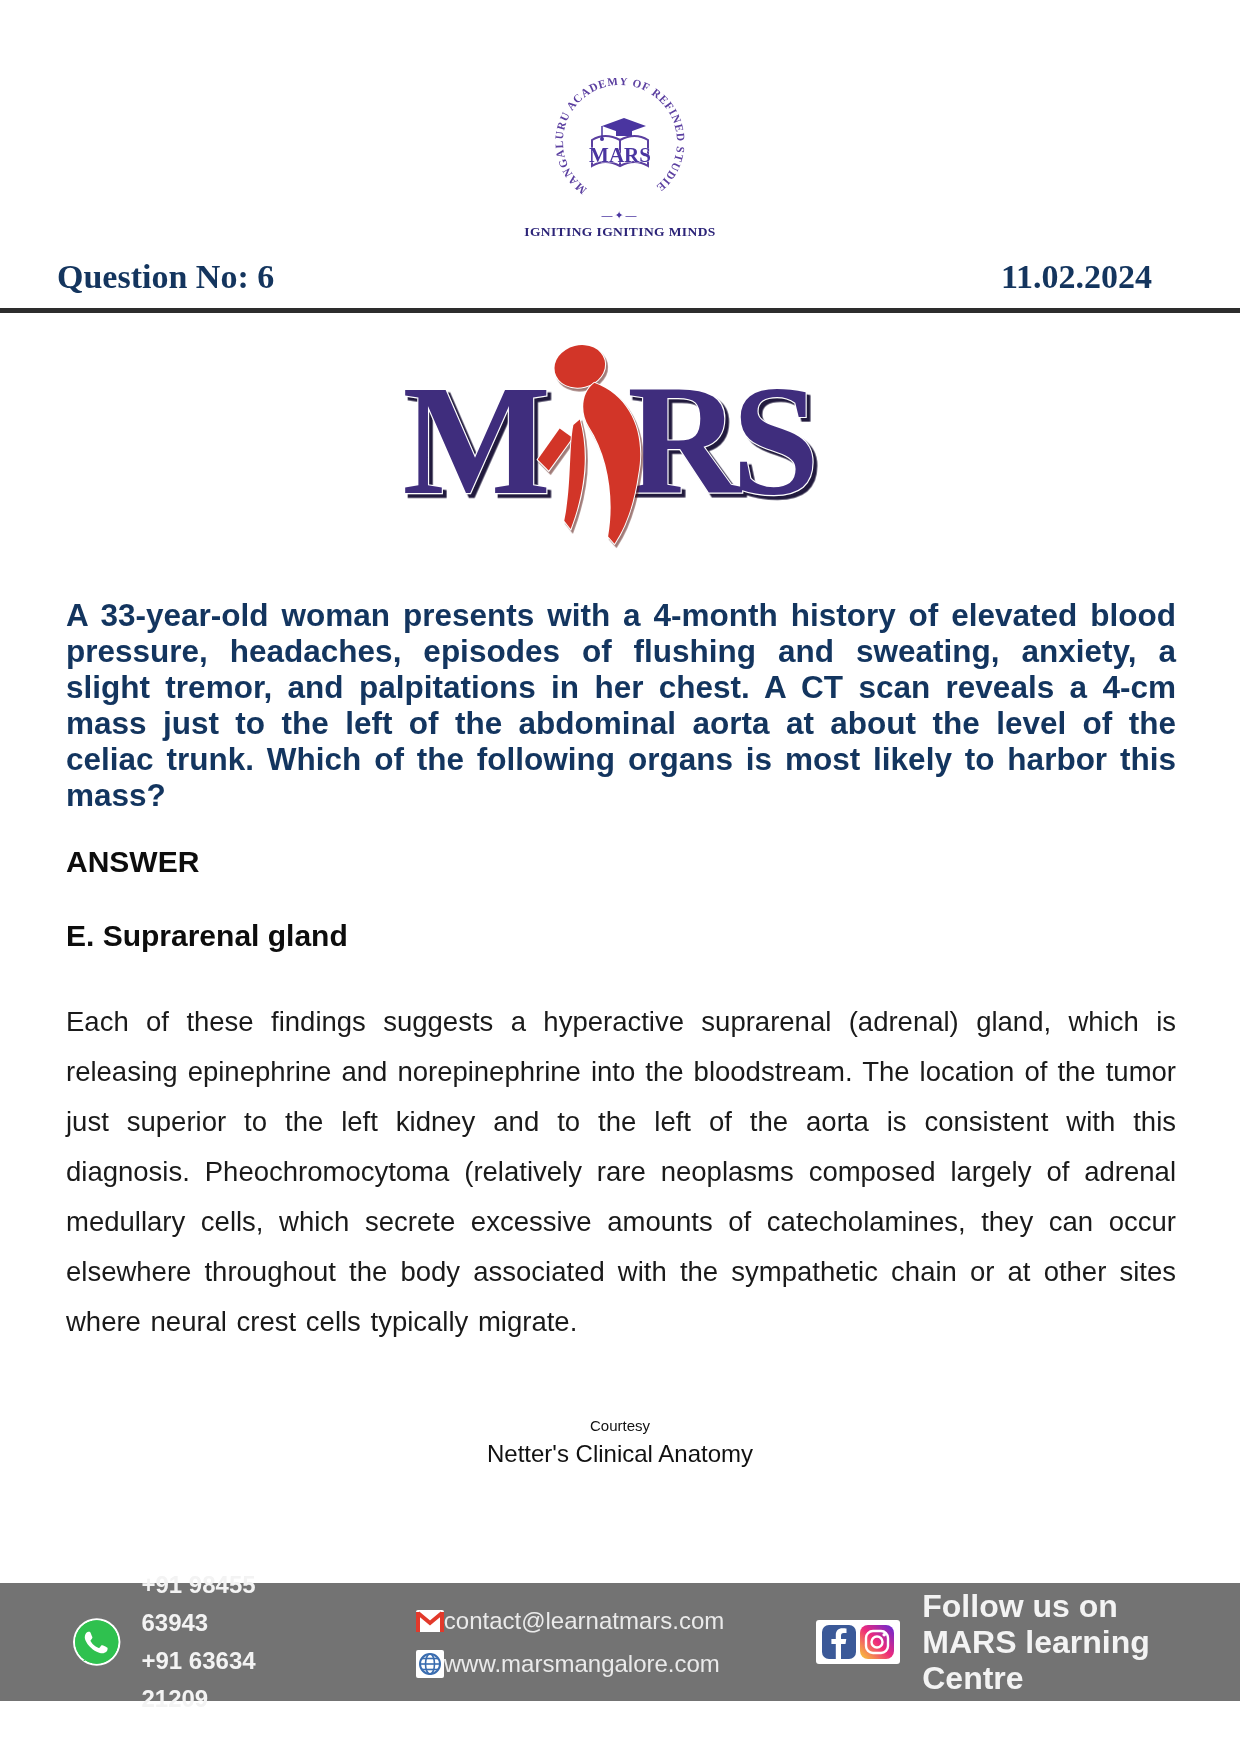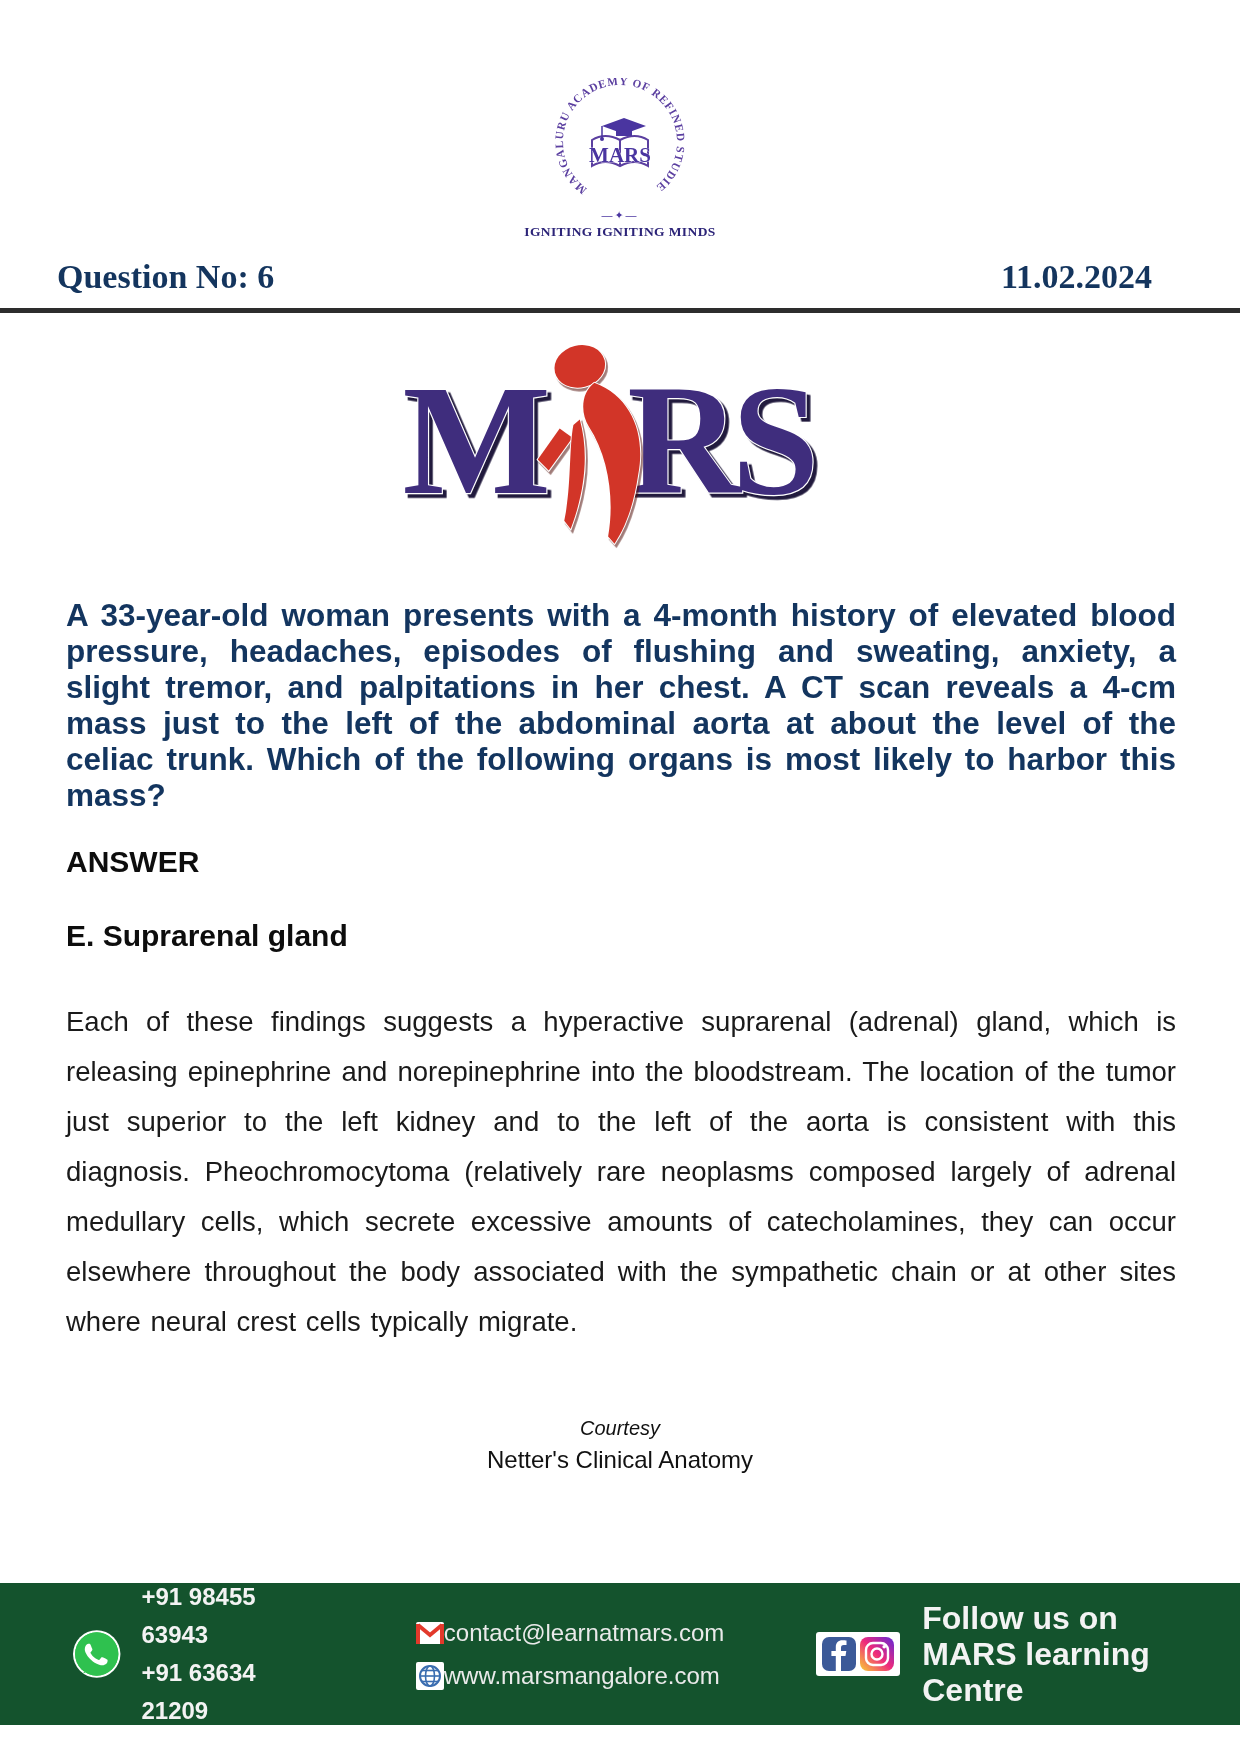--- a/index.html
+++ b/index.html
@@ -43,27 +43,27 @@
     font-size:31.5px; font-weight:bold; color:#13355f; line-height:36px;
     word-spacing:3px;
   }
   .answer-label { margin:32px 66px 0; font-size:30px; font-weight:bold; color:#0d0d0d; }
   .answer-option { margin:40px 66px 0; font-size:30px; font-weight:bold; color:#0d0d0d; }
   .explanation {
     margin:44px 64px 0 66px; text-align:justify;
     font-size:27.5px; color:#1a1a1a; line-height:50px; word-spacing:2px;
   }
   .courtesy { margin-top:70px; text-align:center; color:#111111; }
-  .courtesy-1 { font-size:20px;font-style:italic; }
+  .courtesy-1 { font-size:15px; }
   .courtesy-2 { font-size:24px; margin-top:6px; }
 
   
   .footer {
-    position:absolute; left:0; top:1583px; width:1240px; height:142px;
-    background:#14532d; display:flex; align-items:center;
+    position:absolute; left:0; top:1583px; width:1240px; height:118px;
+    background:#737373; display:flex; align-items:center;
   }
   .f-left { display:flex; align-items:center; margin-left:72px; }
   .phones { margin-left:20px; color:#f3f3f3; font-weight:bold; font-size:24px; line-height:38px; }
   .f-mid { margin-left:96px; display:flex; flex-direction:column; gap:15px; }
   .f-row { display:flex; align-items:center; gap:0; color:#eaeaea; font-size:24px; }
   .f-right { display:flex; align-items:center; margin-left:92px; }
   .social-card {
     background:#ffffff; border-radius:3px; padding:5px 6px;
     display:flex; align-items:center; gap:4px;
   }

